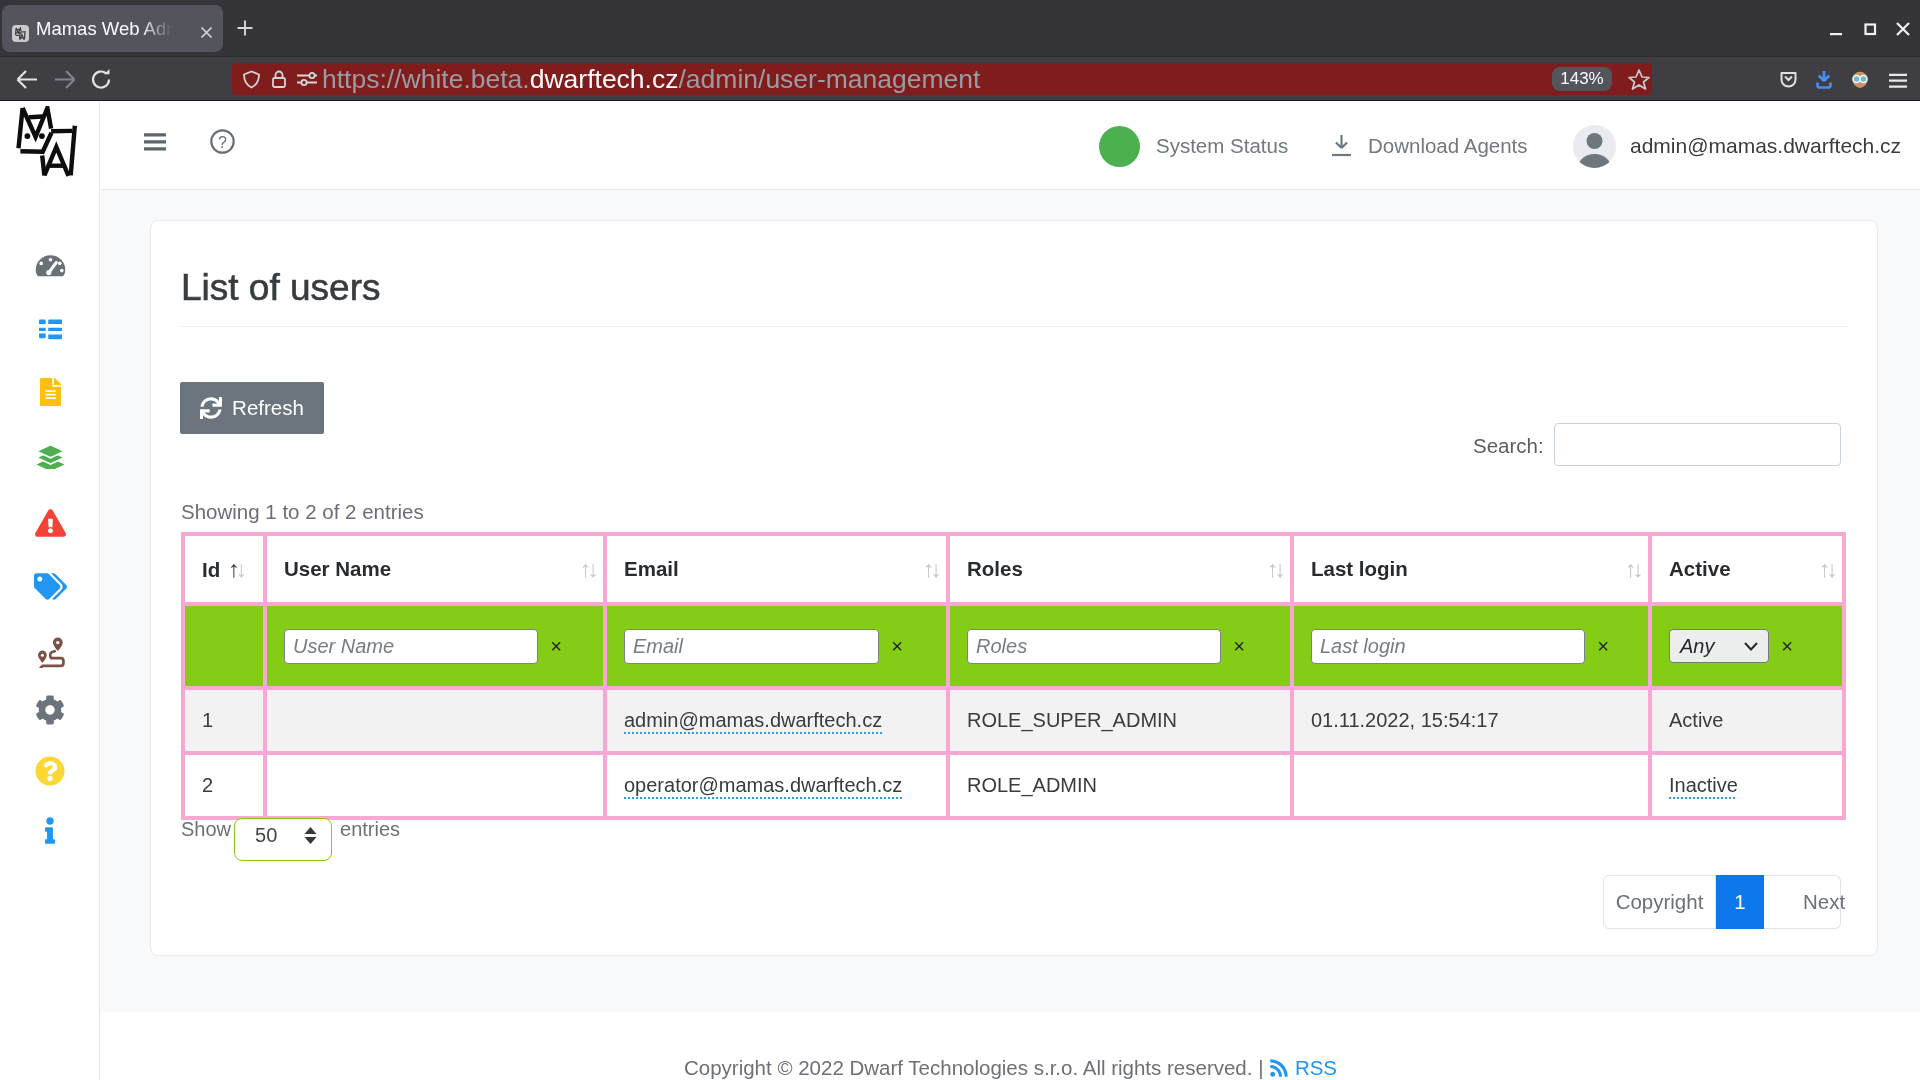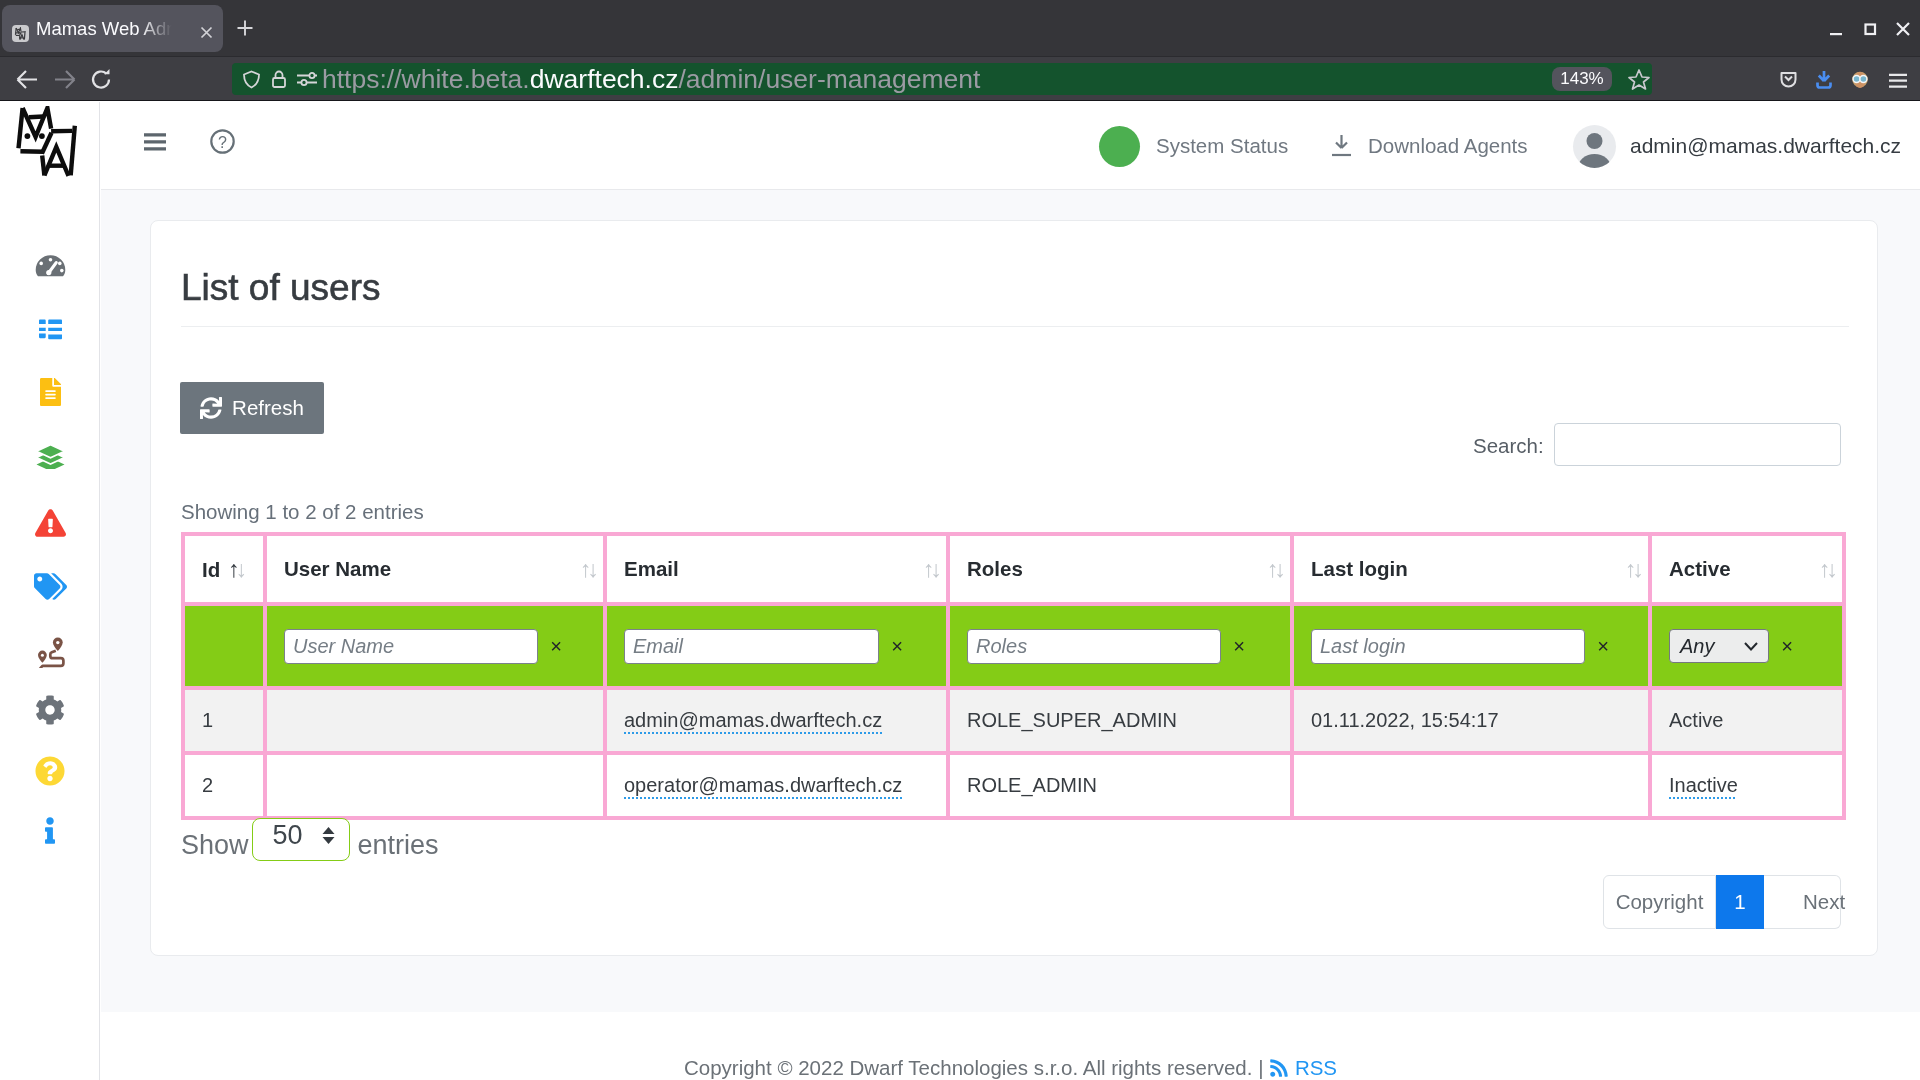--- a/index.html
+++ b/index.html
@@ -5,21 +5,21 @@
 * { margin:0; padding:0; box-sizing:border-box; }
 html,body { width:1920px; height:1080px; overflow:hidden; font-family:"Liberation Sans", sans-serif; }
 
 #titlebar { position:absolute; left:0; top:0; width:1920px; height:56px; background:#353539; }
 #tab { position:absolute; left:2px; top:5px; width:221px; height:47px; background:#54545d; border-radius:8px; }
 #tabtitle { position:absolute; left:34px; top:13px; width:160px; height:24px; font-size:18.5px; color:#fbfbfe; white-space:nowrap; overflow:hidden;
   -webkit-mask-image:linear-gradient(90deg,#000 105px,transparent 136px); mask-image:linear-gradient(90deg,#000 105px,transparent 136px); }
 .winbtn { position:absolute; top:15px; color:#fbfbfe; }
 #toolbar { position:absolute; left:0; top:56px; width:1920px; height:45px; background:#3e3e43; border-top:1px solid #2b2b2f; border-bottom:1px solid #16161a; }
 .navicon { position:absolute; top:0; height:45px; display:flex; align-items:center; justify-content:center; }
-#urlbar { position:absolute; left:232px; top:6px; width:1420px; height:32px; background:#14532d; border-radius:4px; }
+#urlbar { position:absolute; left:232px; top:6px; width:1420px; height:32px; background:#7f1d1d; border-radius:4px; }
 #urltext { position:absolute; left:90px; top:0px; font-size:26.5px; line-height:32px; color:#9b9ba3; white-space:nowrap; }
 #urltext b { color:#fbfbfe; font-weight:400; }
 #zoombadge { position:absolute; left:1320px; top:4px; width:60px; height:24px; background:#54545d; border-radius:8px; color:#fbfbfe; font-size:17px; text-align:center; line-height:24px; }
 
 #page { position:absolute; left:0; top:102px; width:1920px; height:978px; background:#fff; }
 #sidebar { position:absolute; left:0; top:0; width:100px; height:978px; background:#fff; border-right:1px solid #e2e3e7; }
 .sideicon { position:absolute; left:0; width:100px; display:flex; justify-content:center; }
 #navbar { position:absolute; left:101px; top:0; width:1819px; height:88px; background:#fff; border-bottom:1px solid #e8e9ec; }
 #content { position:absolute; left:101px; top:88px; width:1819px; height:822px; background:#f8f9fb; }
 #card { position:absolute; left:49px; top:30px; width:1728px; height:736px; background:#fff; border:1px solid #e9ebee; border-radius:8px; }
@@ -300,21 +300,21 @@
           <tr class="drow">
             <td>2</td>
               <td></td>
             <td><span class="dotted">operator@mamas.dwarftech.cz</span></td>
             <td>ROLE_ADMIN</td>
             <td></td>
             <td><span class="dotted">Inactive</span></td>
           </tr>
         </tbody>
       </table>
-      <div style="position:absolute;left:30px;top:597px;display:flex;align-items:center;font-size:27px;color:#6b7177;">
+      <div style="position:absolute;left:30px;top:597px;display:flex;font-size:20px;color:#6b7177;">
         <span>Show</span>
         <span style="display:inline-flex;align-items:center;justify-content:space-between;margin:0 8px 12px 3px;width:98px;height:43px;border:1px solid #84cc16;border-radius:8px;background:#fff;color:#3f464c;padding:0 14px 8px 20px;">50 <svg width="13" height="17" viewBox="0 0 13 17">
               <path d="M6.5,0 L12.5,7 H0.5 Z" fill="#343a40"></path>
               <path d="M6.5,17 L12.5,10 H0.5 Z" fill="#343a40"></path>
             </svg></span>
         <span>entries</span>
       </div>
       <div id="pager">
         <div class="pcell pprev">Copyright</div>
         <div class="pcell pone">1</div>

